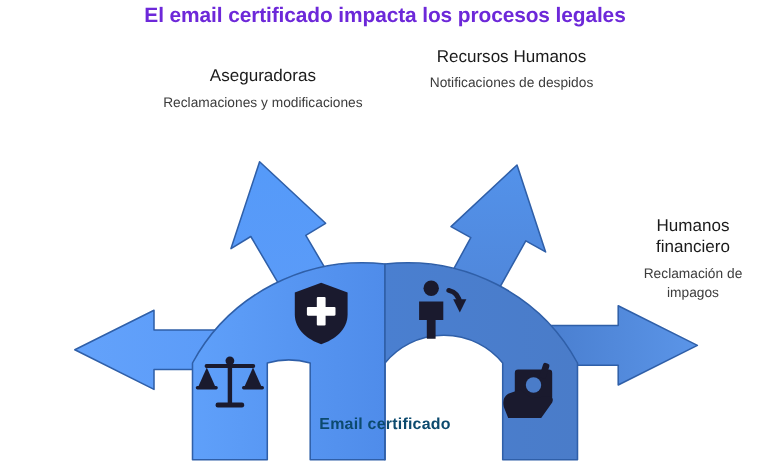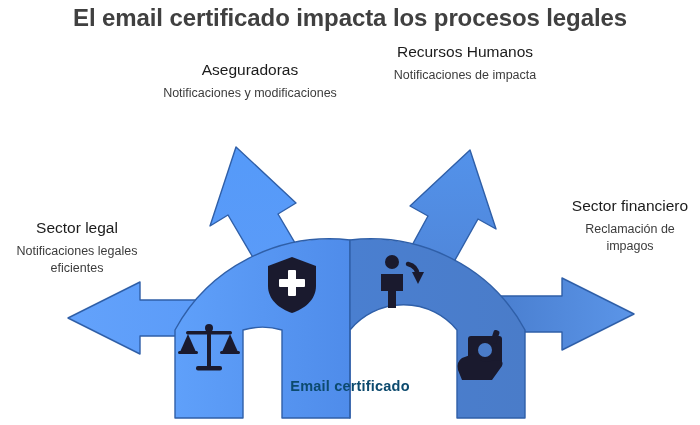--- a/index.html
+++ b/index.html
@@ -18,23 +18,23 @@
   #diagram {
     position: absolute;
     inset: 0;
   }
   .title {
     position: absolute;
     top: 4px;
     left: 0;
     width: 700px;
     text-align: center;
-    font-size: 24px;
+    font-size: 19px;
     font-weight: bold;
-    color: #404040;
+    color: #6d28d9;
     letter-spacing: -0.1px;
   }
   .node-label {
     position: absolute;
     text-align: center;
     line-height: 1.25;
   }
   .node-title {
     font-size: 15.5px;
     font-weight: normal;
@@ -42,21 +42,21 @@
     display: block;
   }
   .node-desc {
     font-size: 12.5px;
     color: #3c3c3c;
     display: block;
     margin-top: 6px;
     line-height: 1.35;
   }
   
-  #lbl-aseguradoras { left: 150px; top: 60px; width: 200px; }
+  #lbl-aseguradoras { left: 139px; top: 60px; width: 200px; }
   #lbl-rrhh        { left: 370px; top: 42px; width: 190px; }
   #lbl-legal       { left: 2px;   top: 218px; width: 150px; }
   #lbl-financiero  { left: 562px; top: 196px; width: 136px; }
 
   .center-label {
     position: absolute;
     left: 230px;
     top: 378px;
     width: 240px;
     text-align: center;
@@ -155,33 +155,29 @@
     <g fill="#1a1a2e">
       <rect x="468" y="336" width="34" height="28" rx="3"></rect>
       <circle cx="485" cy="350" r="7" fill="#4a7cc9"></circle>
       <path d="M 462 358 q -6 4 -4 12 l 4 10 h 30 l 10 -14 q 2 -5 -3 -6 l -16 2 l -10 -8 Z"></path>
       <rect x="492" y="330" width="6" height="14" rx="2" transform="rotate(18 495 337)"></rect>
     </g>
   </svg>
 
   <div class="node-label" id="lbl-aseguradoras">
     <span class="node-title">Aseguradoras</span>
-    <span class="node-desc">Notificaciones y modificaciones</span>
+    <span class="node-desc">Reclamaciones y modificaciones</span>
   </div>
 
   <div class="node-label" id="lbl-rrhh">
     <span class="node-title">Recursos Humanos</span>
-    <span class="node-desc">Notificaciones de impacta</span>
+    <span class="node-desc">Notificaciones de despidos</span>
   </div>
 
-  <div class="node-label" id="lbl-legal">
-    <span class="node-title">Sector legal</span>
-    <span class="node-desc">Notificaciones legales eficientes</span>
-  </div>
 
   <div class="node-label" id="lbl-financiero">
-    <span class="node-title">Sector financiero</span>
+    <span class="node-title">Humanos financiero</span>
     <span class="node-desc">Reclamación de impagos</span>
   </div>
 
   <div class="center-label">Email certificado</div>
 
 </div>
 
 </body></html>

